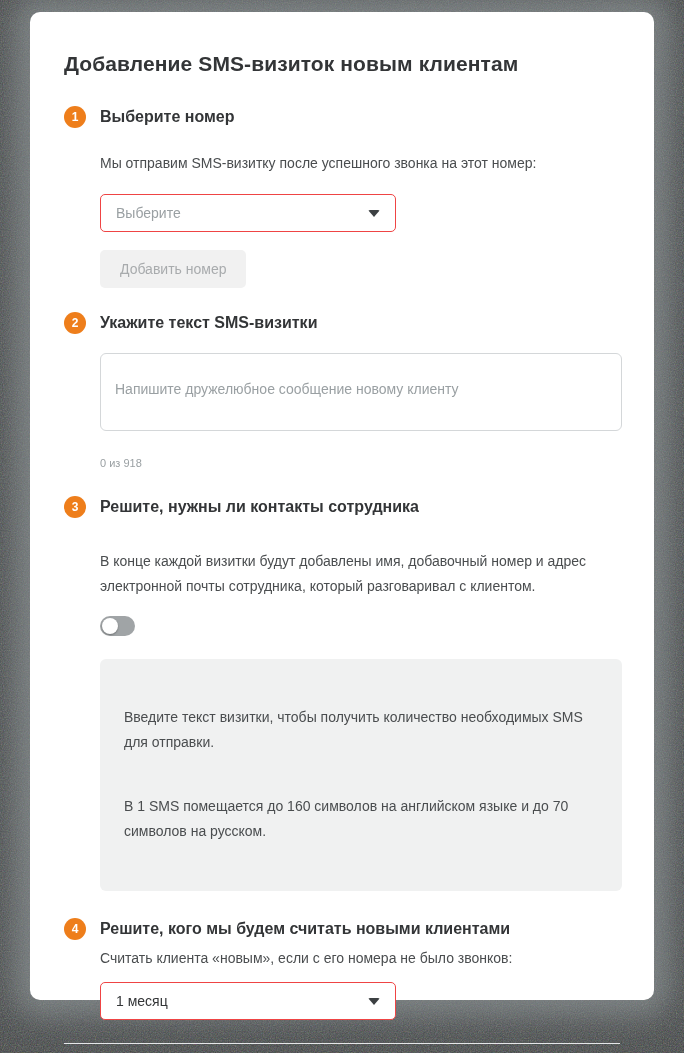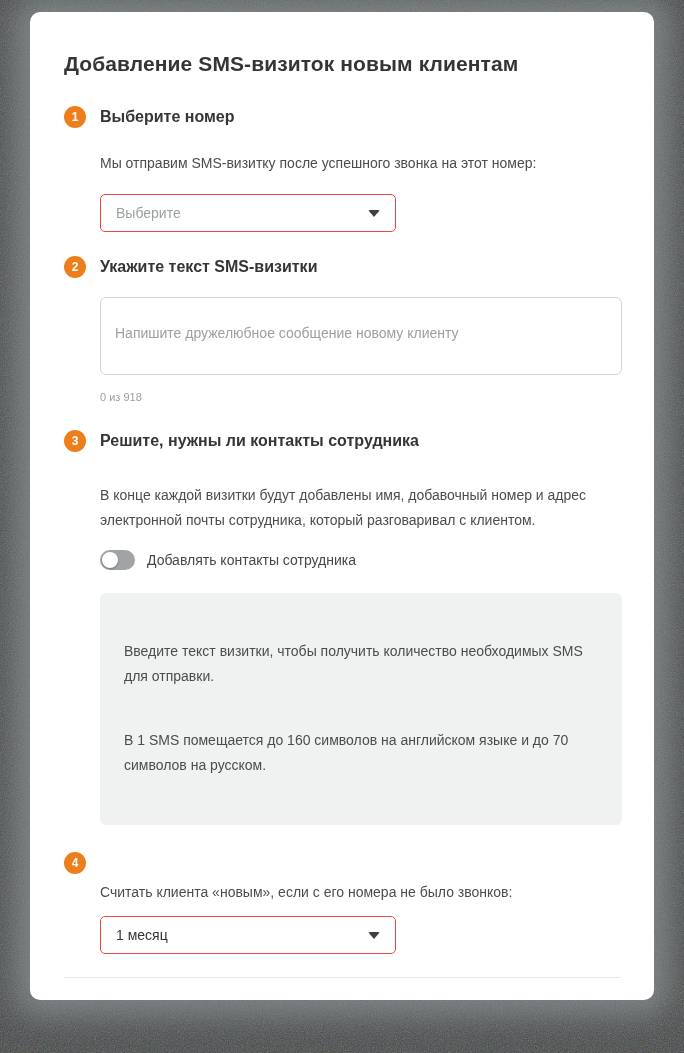--- a/index.html
+++ b/index.html
@@ -106,21 +106,21 @@
     padding:25px 14px;
     font-family:inherit;
     font-size:14px;
     color:#333537;
     line-height:21px;
     outline:none;
     display:block;
   }
   .sms-textarea::placeholder { color:#9aa0a3; }
   .char-counter {
-    margin-top:16px;
+    margin-top:26px;
     font-size:11px;
     color:#9aa0a3;
   }
   .toggle-row {
     display:flex;
     align-items:center;
     gap:12px;
     cursor:pointer;
   }
   .toggle {
@@ -185,49 +185,52 @@
 
   <div class="step-header mt-step1">
     <div class="step-circle">1</div>
     <div class="step-heading">Выберите номер</div>
   </div>
   <p class="body-text indent mt-desc1">Мы отправим SMS-визитку после успешного звонка на этот номер:</p>
   <div class="select-box indent mt-select1">
     <span class="value placeholder">Выберите</span>
     <span class="chevron-down"></span>
   </div>
+  <div class="indent mt-addbtn">
+    <button class="btn btn-disabled">Добавить номер</button>
+  </div>
 
   <div class="step-header mt-step2">
     <div class="step-circle">2</div>
     <div class="step-heading">Укажите текст SMS-визитки</div>
   </div>
   <textarea class="sms-textarea indent mt-ta" placeholder="Напишите дружелюбное сообщение новому клиенту" style=""></textarea>
   <div class="char-counter indent">0 из 918</div>
 
   <div class="step-header mt-step3">
     <div class="step-circle">3</div>
     <div class="step-heading">Решите, нужны ли контакты сотрудника</div>
   </div>
   <p class="body-text indent mt-desc3">В конце каждой визитки будут добавлены имя, добавочный номер и адрес
 электронной почты сотрудника, который разговаривал с клиентом.</p>
   <div class="toggle-row indent mt-toggle">
     <span class="toggle">
         <span class="knob"></span>
       </span>
-    <span class="toggle-label">Добавлять контакты сотрудника</span>
   </div>
   <div class="info-box indent mt-infobox body-text">
     <p>Введите текст визитки, чтобы получить количество необходимых SMS
 для отправки.</p>
     <p>В 1 SMS помещается до 160 символов на английском языке и до 70
 символов на русском.</p>
   </div>
 
   <div class="step-header mt-step4">
     <div class="step-circle">4</div>
+    <div class="step-heading">Решите, кого мы будем считать новыми клиентами</div>
   </div>
   <p class="body-text indent mt-desc4">Считать клиента «новым», если с его номера не было звонков:</p>
   <div class="select-box indent mt-select2">
     <span class="value">1 месяц</span>
     <span class="chevron-down"></span>
   </div>
 
   <hr class="divider">
 
 </div>

